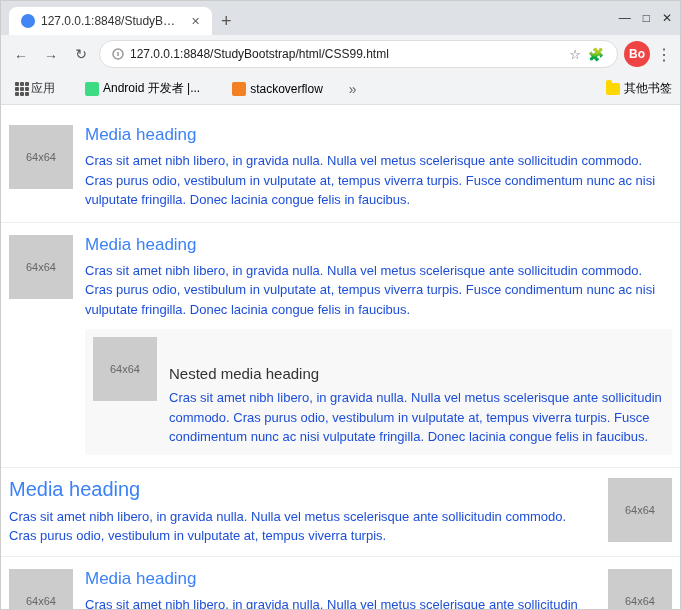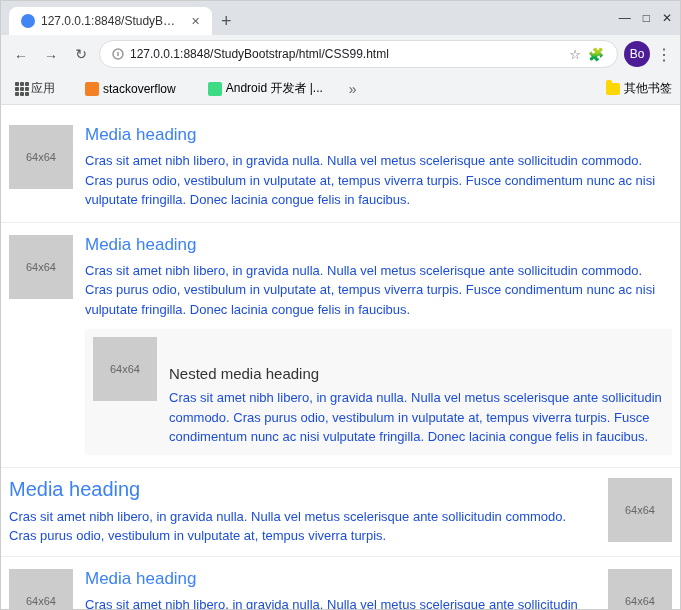--- a/index.html
+++ b/index.html
@@ -131,28 +131,28 @@
 
     .addr-icon {
       color: #666;
       font-size: 13px;
       cursor: pointer;
     }
 
     .profile-btn {
       width: 26px;
       height: 26px;
-      background: #4c1d95;
+      background: #ef4444;
       border-radius: 50%;
       display: flex;
       align-items: center;
       justify-content: center;
       color: #fff;
       font-size: 12px;
-      font-weight: normal;
+      font-weight: bold;
     }
 
     .menu-btn {
       font-size: 16px;
       color: #555;
       cursor: pointer;
     }
 
     
     .bookmarks-bar {
@@ -407,27 +407,27 @@
           <div class="apps-grid-dot"></div>
         <div class="apps-grid-dot"></div>
           <div class="apps-grid-dot"></div>
           <div class="apps-grid-dot"></div>
       </div>
       <span class="apps-label">应用</span>
     </div>
 
 
     <div class="bookmark-item">
+      <div class="android-icon"></div>
+      <span>Android 开发者 |...</span>
+    </div>
+
+    <div class="bookmark-item">
       <div class="so-icon"></div>
       <span>stackoverflow</span>
-    </div>
-
-    <div class="bookmark-item">
-      <div class="android-icon"></div>
-      <span>Android 开发者 |...</span>
     </div>
 
     <span class="more-bookmarks">»</span>
 
     <div class="other-bookmarks">
       <div class="folder-icon"></div>
       <span>其他书签</span>
     </div>
   </div>
 

